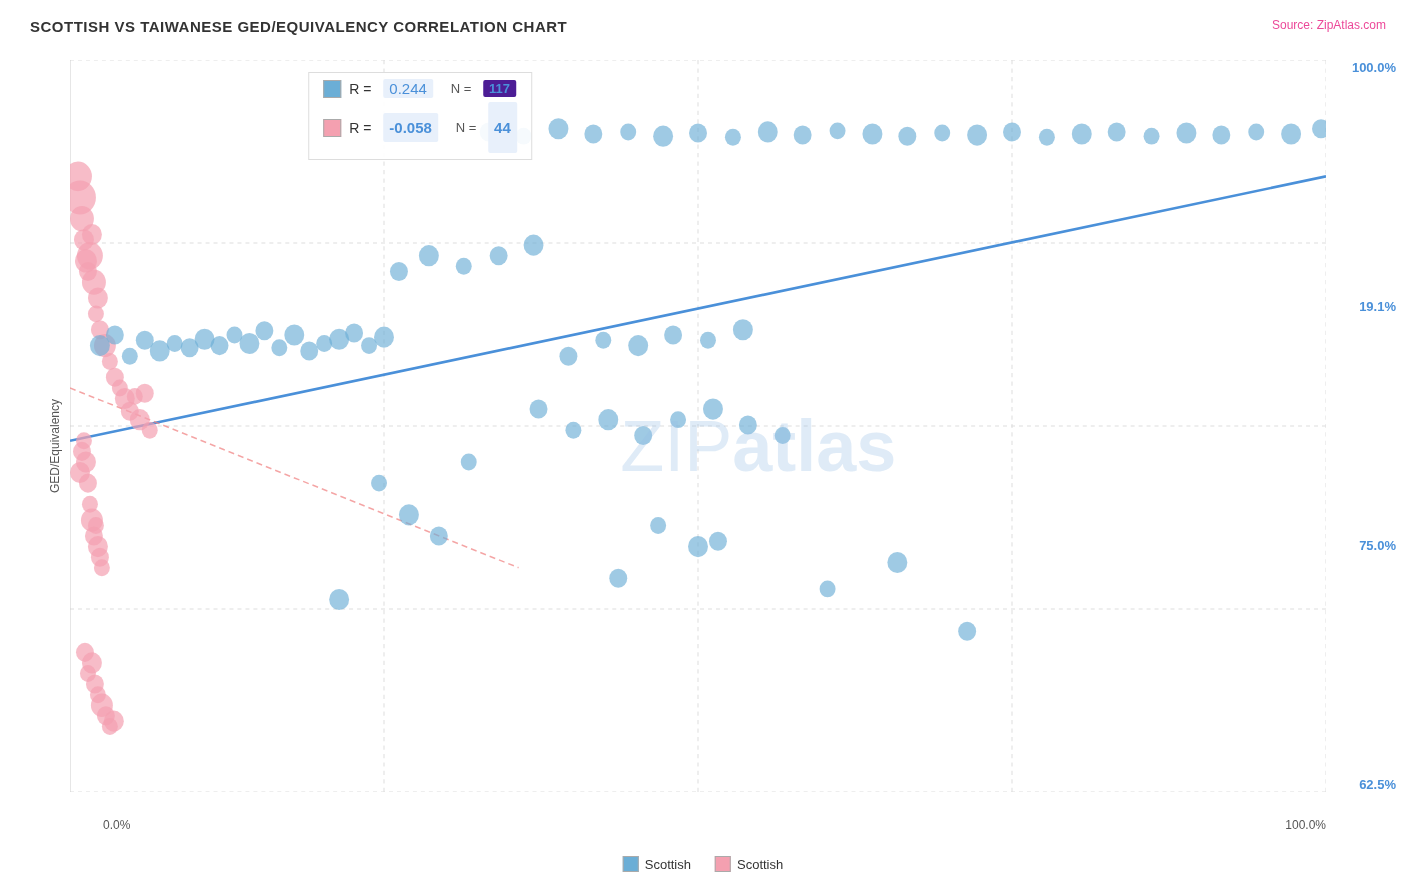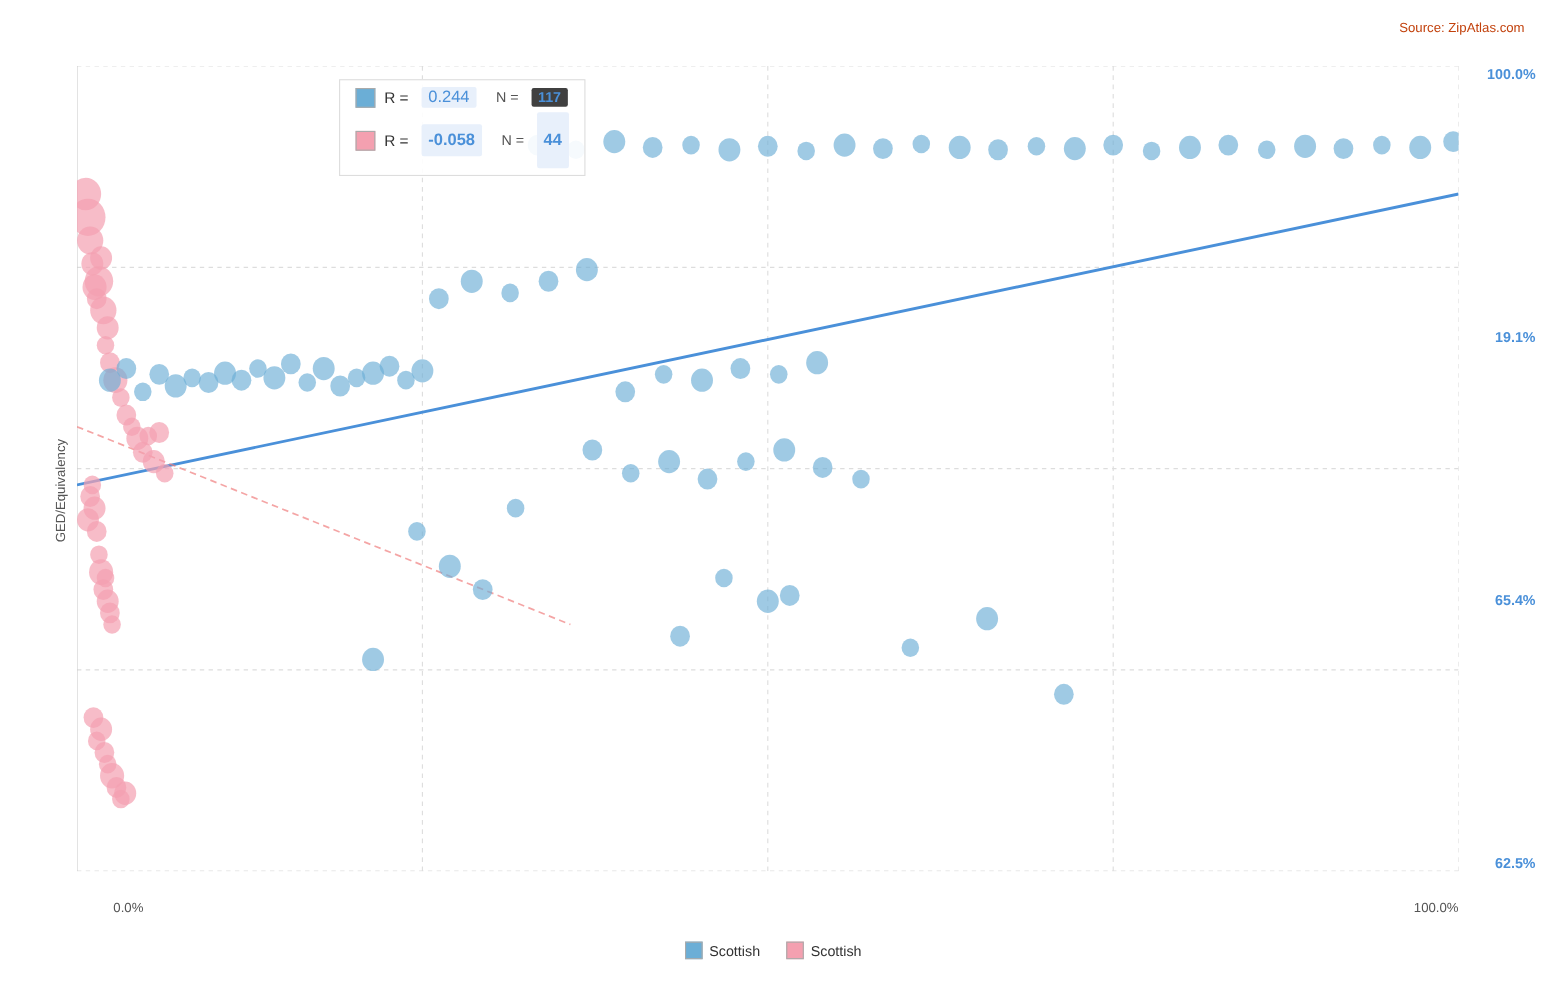--- a/index.html
+++ b/index.html
@@ -26,21 +26,21 @@
       letter-spacing: 0.5px;
       position: absolute;
       top: 18px;
       left: 30px;
     }
     .source-text {
       position: absolute;
       top: 18px;
       right: 20px;
       font-size: 12px;
-      color: #c2410c;
+      color: #ec4899;
     }
     .y-label-rotated {
       position: absolute;
       left: 8px;
       top: 50%;
       transform: translateY(-50%) rotate(-90deg);
       font-size: 12px;
       color: #555;
       white-space: nowrap;
     }
@@ -128,20 +128,21 @@
       width: 16px;
       height: 16px;
       border: 1px solid #aaa;
     }
   </style>
 </head>
 <body>
 
 <div class="chart-container">
 
+  <div class="chart-title">SCOTTISH VS TAIWANESE GED/EQUIVALENCY CORRELATION CHART</div>
 
   <div class="source-text">Source: ZipAtlas.com</div>
 
   <div class="y-label-rotated">GED/Equivalency</div>
 
   <svg id="main-chart" style="position:absolute; top:60px; left:70px; bottom:100px; right:80px;
               width:calc(100% - 150px); height:calc(100% - 160px);" viewBox="0 0 1260 692" preserveAspectRatio="none">
 
     <line x1="0" y1="0" x2="1260" y2="0" stroke="#ddd" stroke-width="1" stroke-dasharray="4,4"></line>
     <line x1="0" y1="173" x2="1260" y2="173" stroke="#ddd" stroke-width="1" stroke-dasharray="4,4"></line>
@@ -284,43 +285,46 @@
     <circle cx="400" cy="380" r="8" fill="#6baed6" fill-opacity="0.65" stroke="none"></circle>
     <circle cx="270" cy="510" r="10" fill="#6baed6" fill-opacity="0.65" stroke="none"></circle>
   </svg>
 
   <div class="legend-box" style="position:absolute; top:72px; left:420px; background:rgba(255,255,255,0.9); border:1px solid #ddd; padding:6px 14px;">
     <div class="legend-row">
       <div class="legend-color-box" style="background:#6baed6;"></div>
       <span style="font-size:14px; color:#333;">R =&nbsp;</span>
       <span style="font-size:15px; font-weight:normal; color:#4a90d9; background:#e8f0fb; padding:1px 6px; border-radius:2px;">0.244</span>
       <span style="font-size:13px; color:#555; margin-left:10px;">N =&nbsp;</span>
-      <span style="font-size:13px; font-weight:bold; color:#4a90d9; background:#404040; padding:1px 6px; border-radius:2px;">117</span>
+      <span style="font-size:13px; font-weight:bold; color:#4a90d9; background:#4c1d95; padding:1px 6px; border-radius:2px;">117</span>
     </div>
     <div class="legend-row">
       <div class="legend-color-box" style="background:#f4a0b0;"></div>
       <span style="font-size:14px; color:#333;">R =&nbsp;</span>
       <span style="font-size:15px; font-weight:bold; color:#4a90d9; background:#e8f0fb; padding:6px 6px; border-radius:2px;">-0.058</span>
       <span style="font-size:13px; color:#555; margin-left:10px;">N =&nbsp;</span>
       <span style="font-size:15px; font-weight:bold; color:#4a90d9; background:#e8f0fb; padding:17px 6px; border-radius:2px;">44</span>
     </div>
   </div>
 
   <div class="y-axis-labels">
     <span class="y-label">100.0%</span>
     <span class="y-label">19.1%</span>
-    <span class="y-label">65.4%</span>
+    <span class="y-label">75.0%</span>
     <span class="y-label">62.5%</span>
   </div>
 
   <div class="x-axis-labels">
     <span class="x-label">0.0%</span>
     <span class="x-label">100.0%</span>
   </div>
 
+  <div class="watermark">
+    <span style="font-weight:300; color:rgba(150,190,230,0.3);">ZIP</span><span style="font-weight:700; color:rgba(150,190,230,0.3);">atlas</span>
+  </div>
 
   <div class="bottom-legend">
     <div class="bottom-legend-item">
       <div class="bottom-legend-box" style="background:#6baed6;"></div>
       <span>Scottish</span>
     </div>
     <div class="bottom-legend-item">
       <div class="bottom-legend-box" style="background:#f4a0b0;"></div>
       <span>Scottish</span>
     </div>

